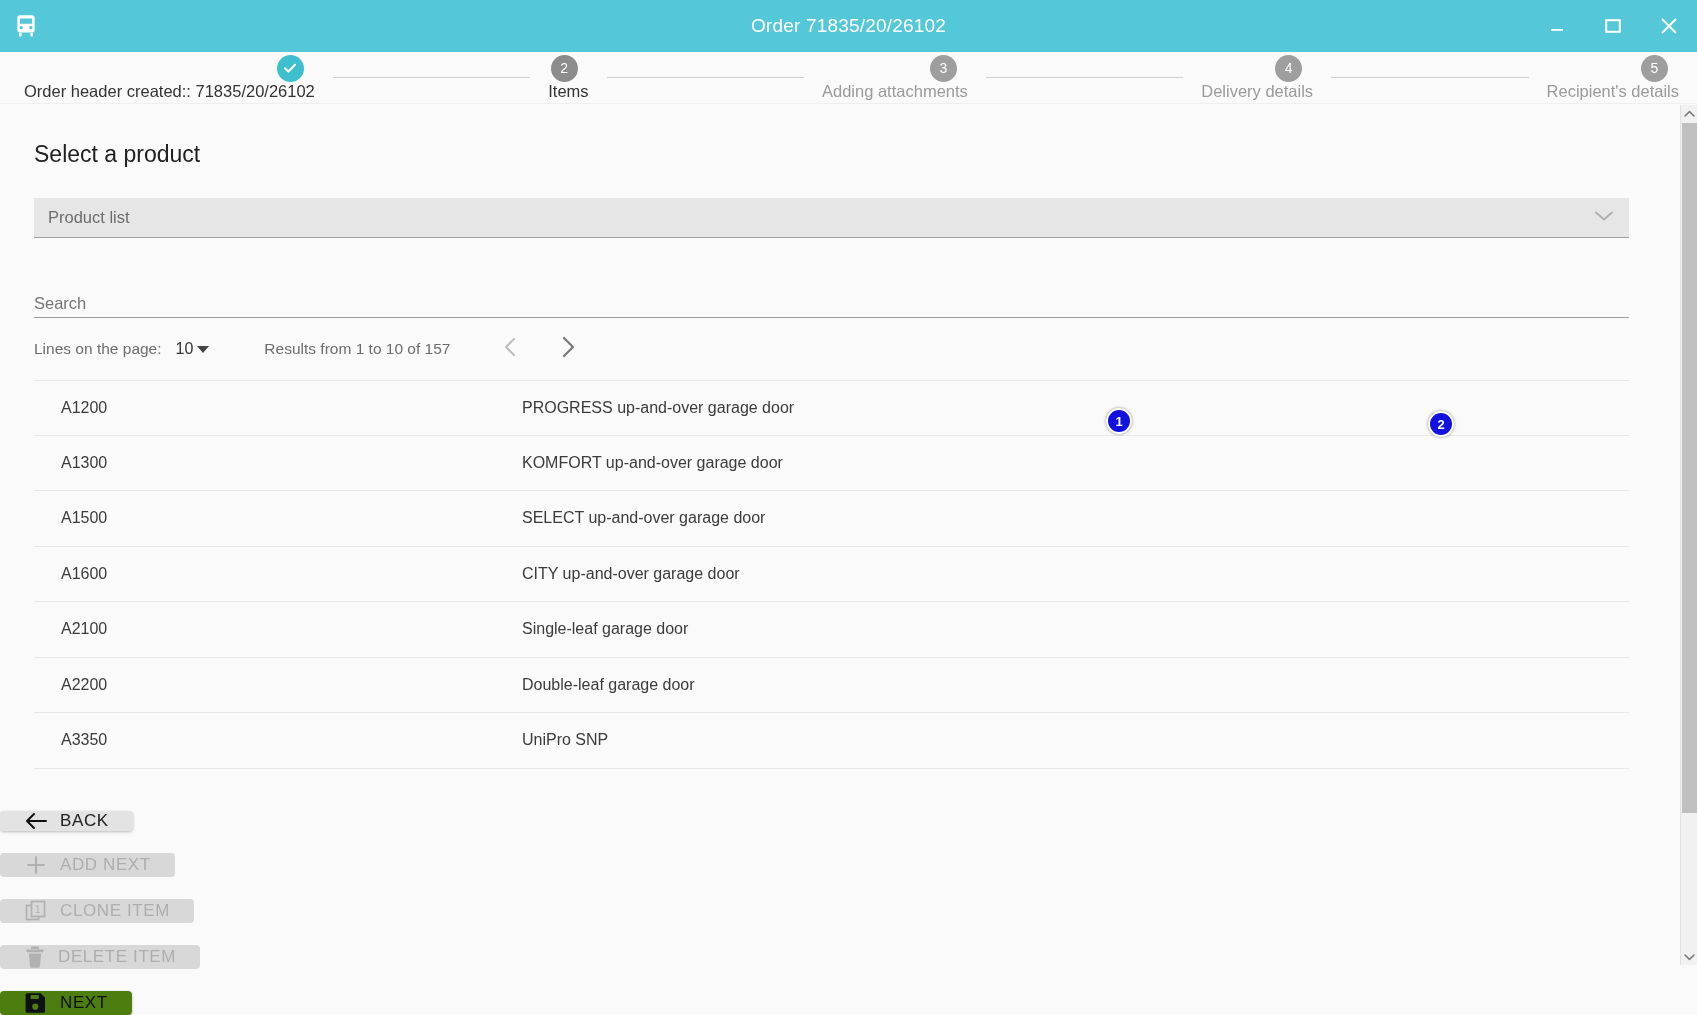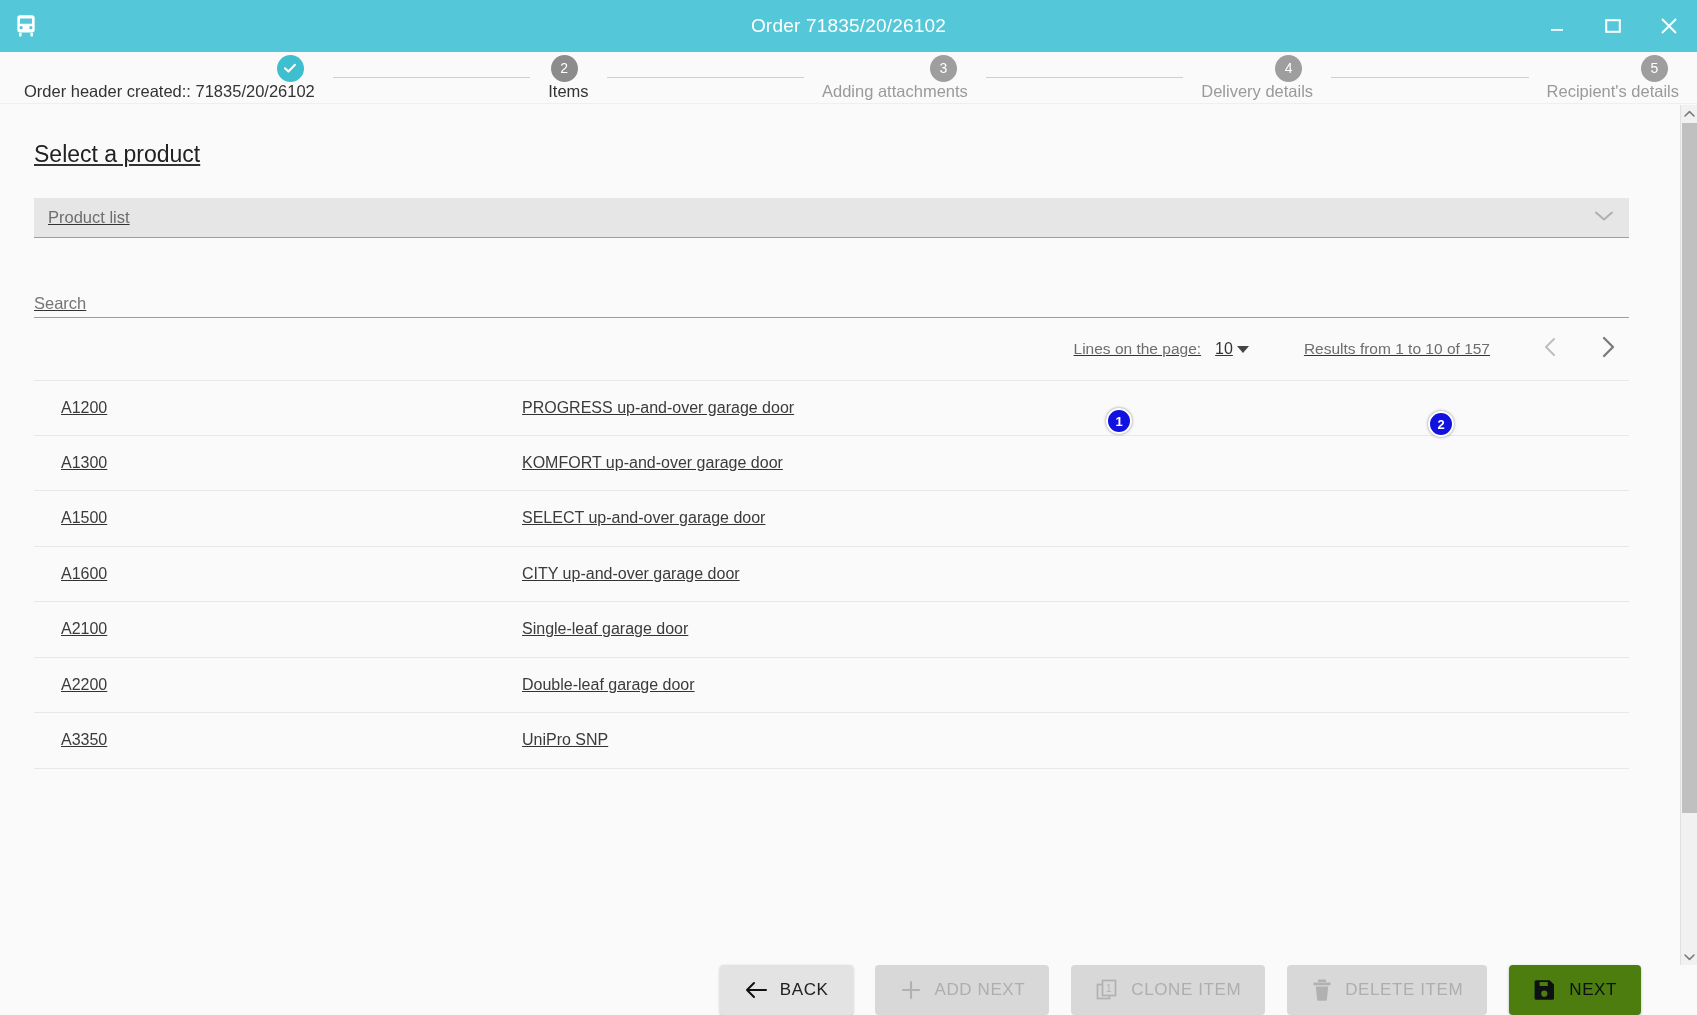--- a/index.html
+++ b/index.html
@@ -92,21 +92,20 @@
   }
 
   
   .content {
     position: absolute;
     top: 105px; left: 0;
     width: 1663px;
     height: 910px;
     background: #fafafa;
     padding: 0 34px 0 34px;
-    text-decoration: underline;
   }
   .page-title {
     font-size: 23px;
     color: #212121;
     margin: 36px 0 0 0;
     font-weight: 400;
   }
 
   .product-select {
     margin-top: 30px;
@@ -146,21 +145,20 @@
     color: #333;
     width: 100%;
     padding: 0;
   }
   .search-field input::placeholder { color: #757575; }
 
   .toolbar {
     height: 62px;
     display: flex;
     align-items: center;
-    justify-content: flex-end;
     gap: 0;
     font-size: 15.5px;
     color: #6d6d6d;
     position: relative;
   }
   .toolbar .lines-label { margin-right: 14px; }
   .toolbar .lines-value {
     color: #333;
     display: flex; align-items: center;
     cursor: pointer;
@@ -217,25 +215,26 @@
   #badge2 { left: 1428px; top: 306px; }
 
   
   .bottombar {
     position: absolute;
     left: 0; bottom: 0;
     width: 1663px;
     height: 78px;
     background: #fafafa;
     display: flex;
-    align-items: flex-end;
+    align-items: flex-start;
     justify-content: flex-end;
     padding-right: 22px;
     gap: 22px;
     z-index: 20;
+    flex-direction: column;
   }
   .btn {
     height: 50px;
     border-radius: 4px;
     display: flex;
     align-items: center;
     justify-content: center;
     gap: 12px;
     padding: 0 24px;
     font-size: 17px;

